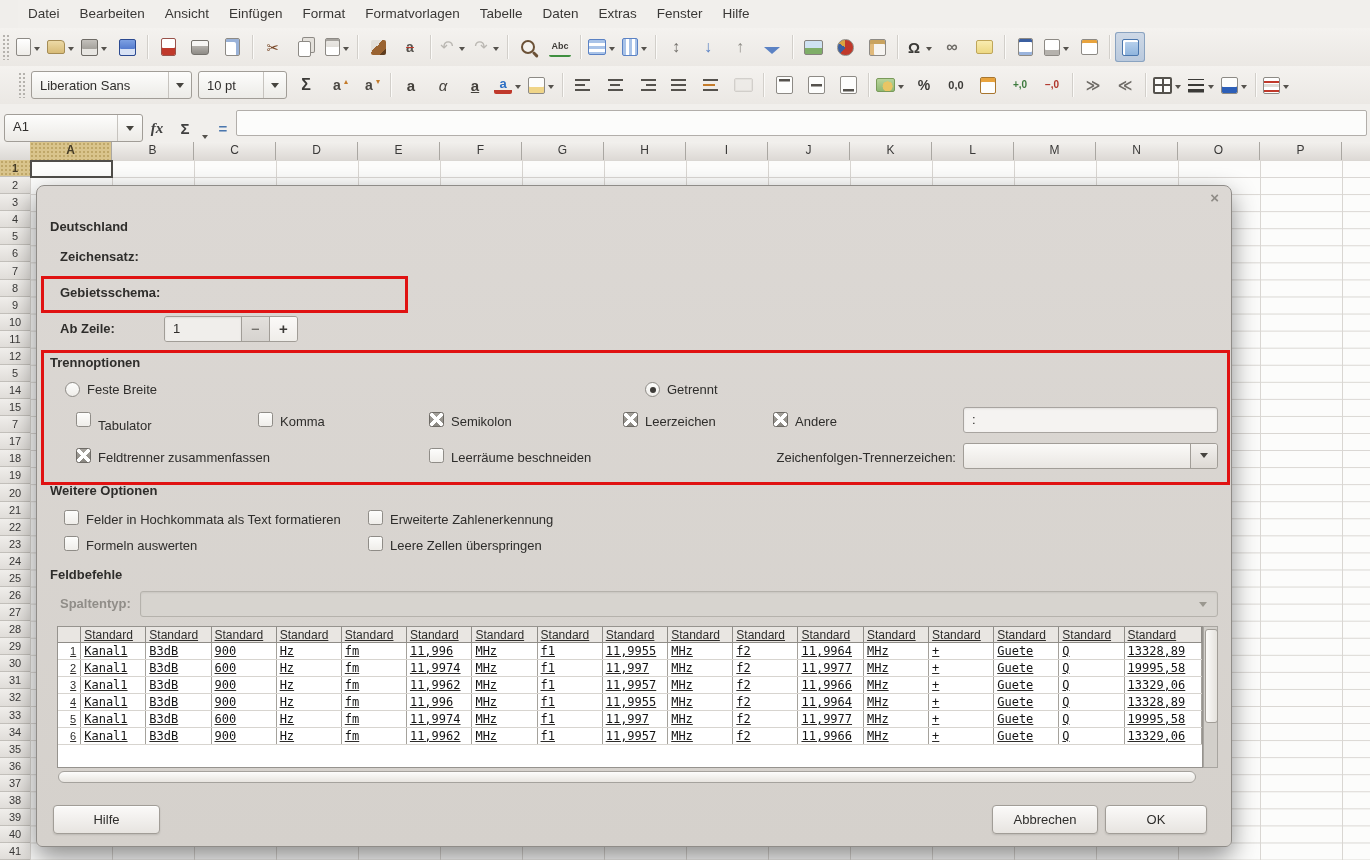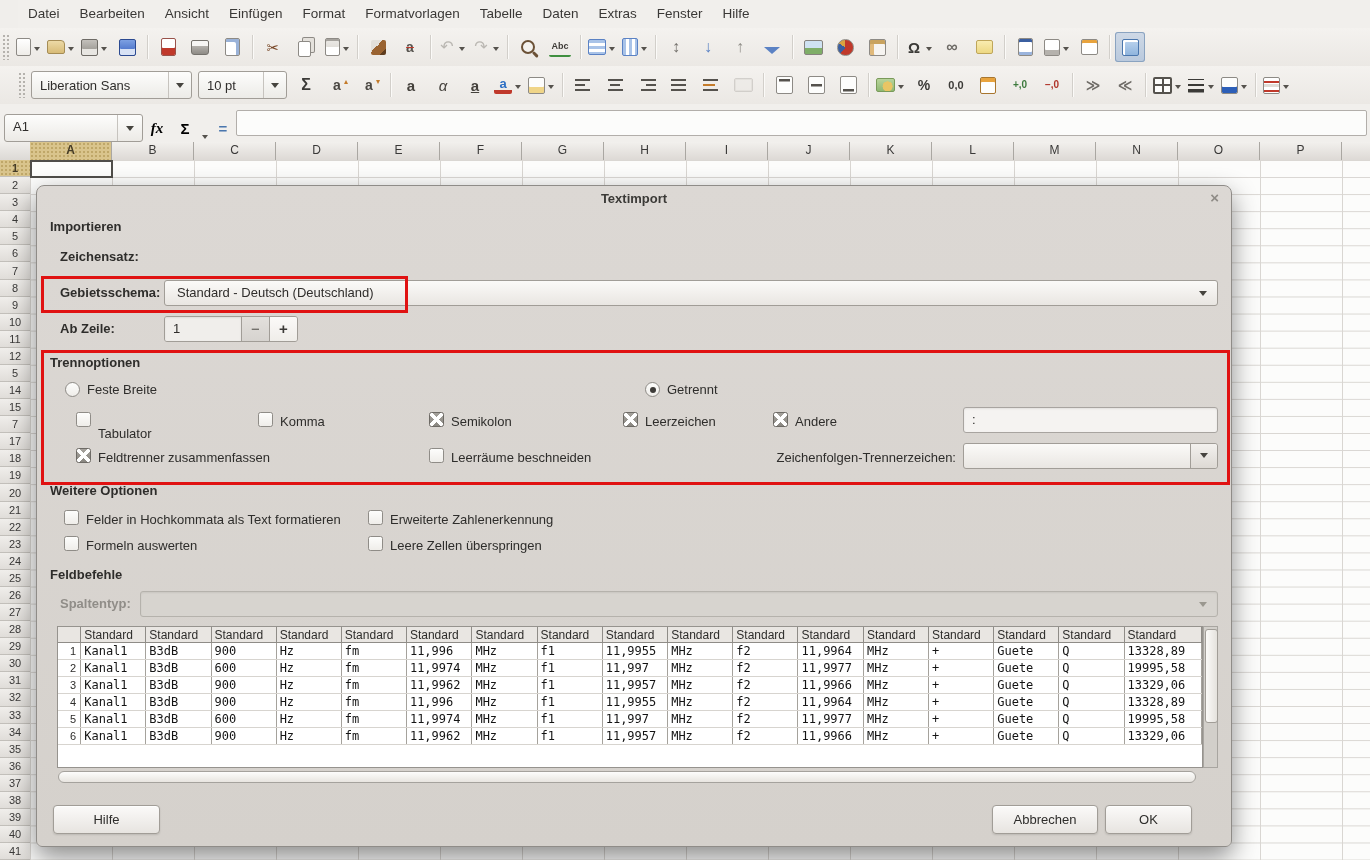--- a/index.html
+++ b/index.html
@@ -65,21 +65,21 @@
   .arr{width:0;height:0;border:4px solid transparent;border-top:5px solid #46443f;margin-top:4px;}
 
   
   #fbar{position:absolute;left:0;top:104px;width:100%;height:38px;background:#f1efec;border-bottom:1px solid #cfccc7;
         display:flex;align-items:flex-end;}
   .namebox-w{display:inline-flex;height:26px;margin-left:4px;border:1px solid #a19d97;border-radius:3px;
              background:linear-gradient(#fdfdfc,#eceae6);}
   #namebox{width:96px;padding:0 8px;font-size:13px;line-height:24px;color:#2f2d2b;}
   .nb-arr{width:24px;display:flex;align-items:center;justify-content:center;border-left:1px solid #c6c3be;}
   .fb-btn{display:inline-flex;align-items:center;justify-content:center;min-width:24px;height:28px;margin:0 2px;
-          font-size:15px;color:#000000;}
+          font-size:15px;color:#404040;}
   .fb-btn.fx{font-style:italic;font-weight:700;font-family:"Liberation Serif","DejaVu Serif",serif;}
   .fb-btn.sum{font-weight:600;}
   .fb-btn.eq{color:#4a76ad;font-weight:700;}
   #fml{position:absolute;left:236px;right:3px;top:6px;height:24px;background:#fcfcfb;border:1px solid #b2aeaa;border-radius:2px;}
 
   
   #corner{position:absolute;left:0;top:142px;width:30px;height:18px;background:linear-gradient(#f0eeeb,#dcd9d5);
           border-right:1px solid #8f8c87;border-bottom:1px solid #8f8c87;}
   #colheads{position:absolute;left:30px;top:142px;right:0;height:18px;display:flex;
             border-bottom:1px solid #8f8c87;background:#e7e4e0;}
@@ -133,21 +133,21 @@
       linear-gradient(#a5a29c,#8a8781);}
   .rb{position:absolute;width:15px;height:15px;box-sizing:border-box;border:1px solid #8f8c87;border-radius:50%;
       background:linear-gradient(#fdfdfc,#efede9);}
   .rb.on::after{content:"";position:absolute;left:3.5px;top:3.5px;width:6px;height:6px;border-radius:50%;background:#3d3b38;}
 
   
   .anno{position:absolute;border:3px solid #e01212;pointer-events:none;z-index:40;}
 
   
   #prev{position:absolute;left:20px;top:440px;width:1146px;height:142px;background:#fff;
-        border:1px solid #96938e;box-sizing:border-box;overflow:hidden;}
+        border:1px solid #96938e;box-sizing:border-box;overflow:hidden;text-decoration:underline;}
   #ptable{border-collapse:collapse;table-layout:fixed;}
   #ptable th{background:#e9e6e2;font-weight:400;font-size:12px;text-align:left;padding:0 0 0 3px;height:15px;
              border-right:1px solid #8f8c87;border-bottom:1px solid #8f8c87;color:#2e2d2b;white-space:nowrap;overflow:hidden;}
   #ptable td{font-family:"DejaVu Sans Mono","Liberation Mono",monospace;font-size:12px;height:16px;padding:0 0 0 3px;
              border-right:1px solid #a5a29c;border-bottom:1px solid #d7d4cf;color:#141414;white-space:nowrap;overflow:hidden;}
   #ptable td.rn{font-family:"Liberation Sans","DejaVu Sans",sans-serif;font-size:11px;text-align:right;padding:0 4px 0 0;color:#2e2d2b;}
   #vtrack{position:absolute;left:1166px;top:440px;width:15px;height:142px;background:#d2cfca;border:1px solid #a8a5a0;box-sizing:border-box;}
   #vthumb{position:absolute;left:1px;top:2px;width:11px;height:92px;border:1px solid #a19d97;border-radius:3px;
           background:linear-gradient(90deg,#fbfaf8,#e5e2dd);}
   #hthumb{position:absolute;left:21px;top:585px;width:1138px;height:12px;border:1px solid #a5a29d;border-radius:6px;
@@ -482,48 +482,43 @@
       <div class="row-h">37</div>
       <div class="row-h">38</div>
       <div class="row-h">39</div>
       <div class="row-h">40</div>
       <div class="row-h">41</div>
     </div>
   <div id="cells"></div>
   <div id="cursor"></div>
 
   <div id="dialog">
-    <div class="dlg-title">Textimport</div>
     <span class="dlg-close">×</span>
 
-    <div class="sect" style="left:13px;top:33px">Importieren</div>
+    <div class="sect" style="left:13px;top:33px">Deutschland</div>
 
     <div class="lbl" style="left:23px;top:58px">Zeichensatz:</div>
 
     <div class="lbl" style="left:23px;top:94px">Gebietsschema:</div>
-    <div class="combo" style="left:127px;top:94px;width:1054px">
-      <span class="cv">Standard - Deutsch (Deutschland)</span>
-        <span class="arr"></span>
-    </div>
 
     <div class="lbl" style="left:23px;top:130px">Ab Zeile:</div>
     <div class="spin" style="left:127px;top:130px">
       <span class="fld">1</span>
       <span class="sb">−</span>
       <span class="sb plus">+</span>
     </div>
 
     <div class="sect" style="left:13px;top:169px">Trennoptionen</div>
     <span class="rb" style="left:28px;top:196px"></span>
     <div class="lbl2" style="left:50px;top:196px">Feste Breite</div>
     <span class="rb on" style="left:608px;top:196px"></span>
     <div class="lbl2" style="left:630px;top:196px">Getrennt</div>
 
     <span class="cb" style="left:39px;top:226px"></span>
-    <div class="lbl2" style="left:61px;top:240px">Tabulator</div>
+    <div class="lbl2" style="left:61px;top:232px">Tabulator</div>
     <span class="cb" style="left:221px;top:226px"></span>
     <div class="lbl2" style="left:243px;top:228px">Komma</div>
     <span class="cb on" style="left:392px;top:226px"></span>
     <div class="lbl2" style="left:414px;top:228px">Semikolon</div>
     <span class="cb on" style="left:586px;top:226px"></span>
     <div class="lbl2" style="left:608px;top:228px">Leerzeichen</div>
     <span class="cb on" style="left:736px;top:226px"></span>
     <div class="lbl2" style="left:758px;top:228px">Andere</div>
     <div class="entry" style="left:926px;top:221px;width:255px">:</div>
 
@@ -703,19 +698,19 @@
           </tbody>
       </table>
     </div>
     <div id="vtrack">
         <div id="vthumb"></div>
       </div>
     <div id="hthumb"></div>
 
     <div class="btn" style="left:16px;top:619px;width:107px">Hilfe</div>
     <div class="btn" style="left:955px;top:619px;width:106px">Abbrechen</div>
-    <div class="btn" style="left:1068px;top:619px;width:87px">OK</div>
+    <div class="btn" style="left:1068px;top:619px;width:102px">OK</div>
 
     <div class="anno" style="left:4px;top:90px;width:361px;height:31px"></div>
     <div class="anno" style="left:4px;top:164px;width:1183px;height:129px"></div>
   </div>
 
 </div>
 
 </body></html>

